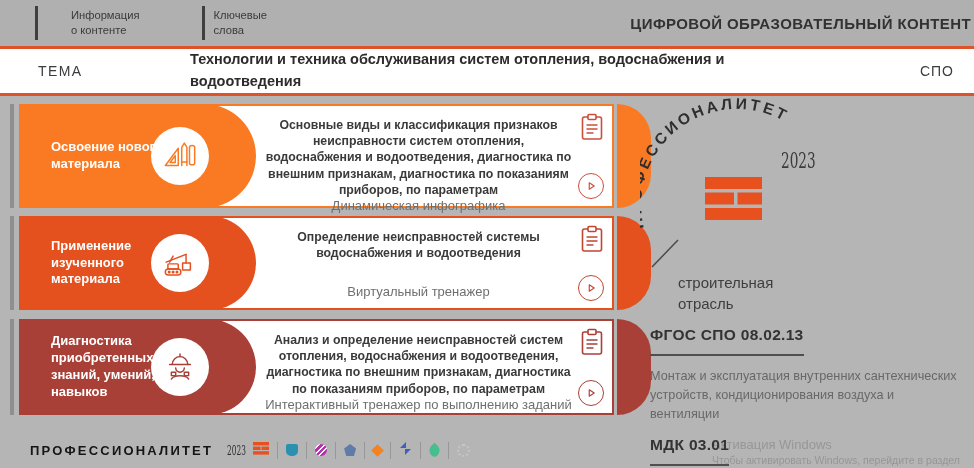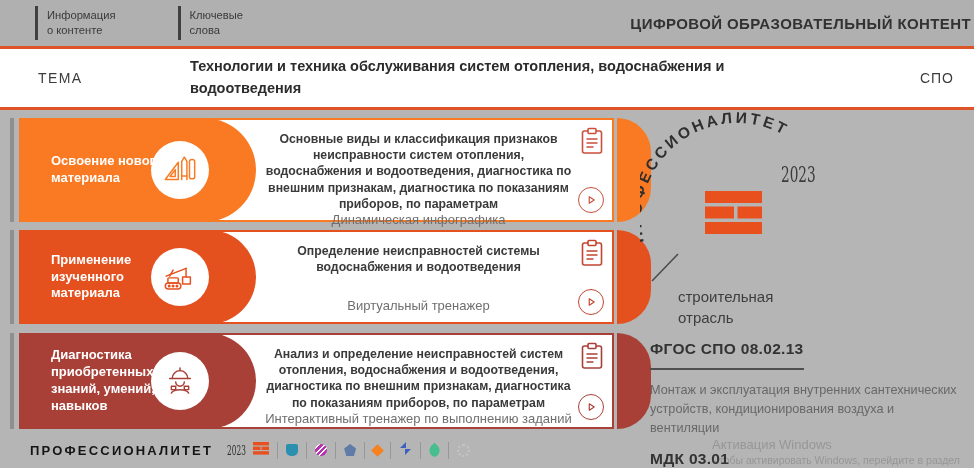--- a/index.html
+++ b/index.html
@@ -2,30 +2,30 @@
 <html style="--page-bg: #b5b5b5; --topbar-bg: #b0b0b0; --divider: #df5328; --accent-bar: #8f8f8f; --brand-orange: #e8501e;"><head>
 <meta charset="utf-8">
 <style>
   html,body { margin:0; padding:0; }
   body { font-family:"Liberation Sans", sans-serif; }
   .stage { position:relative; width:974px; height:468px; background:var(--page-bg,#b5b5b5); overflow:hidden; }
 
   
   .topbar { height:46px; background:var(--topbar-bg,#b0b0b0); display:flex; align-items:center; }
   .tab { display:flex; align-items:center; cursor:pointer; }
-  .tab-1 { margin-left:35px; }
+  .tab-1 { margin-left:35px;gap:24px; }
   .tab-2 { margin-left:62px; }
   .tab .bar { width:3px; height:34px; background:#3f3f3f; margin-right:9px; }
   .tab .lbl { font-size:11.2px; color:#3a3a3a; line-height:1.3; white-space:pre-line; }
   .topbar-title { margin-left:auto; margin-right:3px; font-size:15px; font-weight:bold; color:#323232; letter-spacing:0.4px; }
 
   .divider { height:3px; background:var(--divider,#df5328); }
 
   
-  .theme-band { height:58px; background:#ffffff; position:relative; }
+  .theme-band { height:44px; background:#ffffff; position:relative; }
   .theme-label { position:absolute; left:38px; top:50%; transform:translateY(-50%); font-size:14px; letter-spacing:1.4px; color:#3c3c3c; }
   .theme-title { position:absolute; left:190px; top:50%; transform:translateY(-50%); width:540px; font-size:14.5px; font-weight:bold; color:#2c2c2c; line-height:1.5; }
   .theme-level { position:absolute; right:20px; top:50%; transform:translateY(-50%); font-size:14px; letter-spacing:1px; color:#3c3c3c; }
 
   .main { position:relative; height:359px; }
 
   
   .cards { position:absolute; left:10px; top:8px; }
   .card-row { display:flex; margin-bottom:8px; }
   .card-row.h1 { height:104px; }

